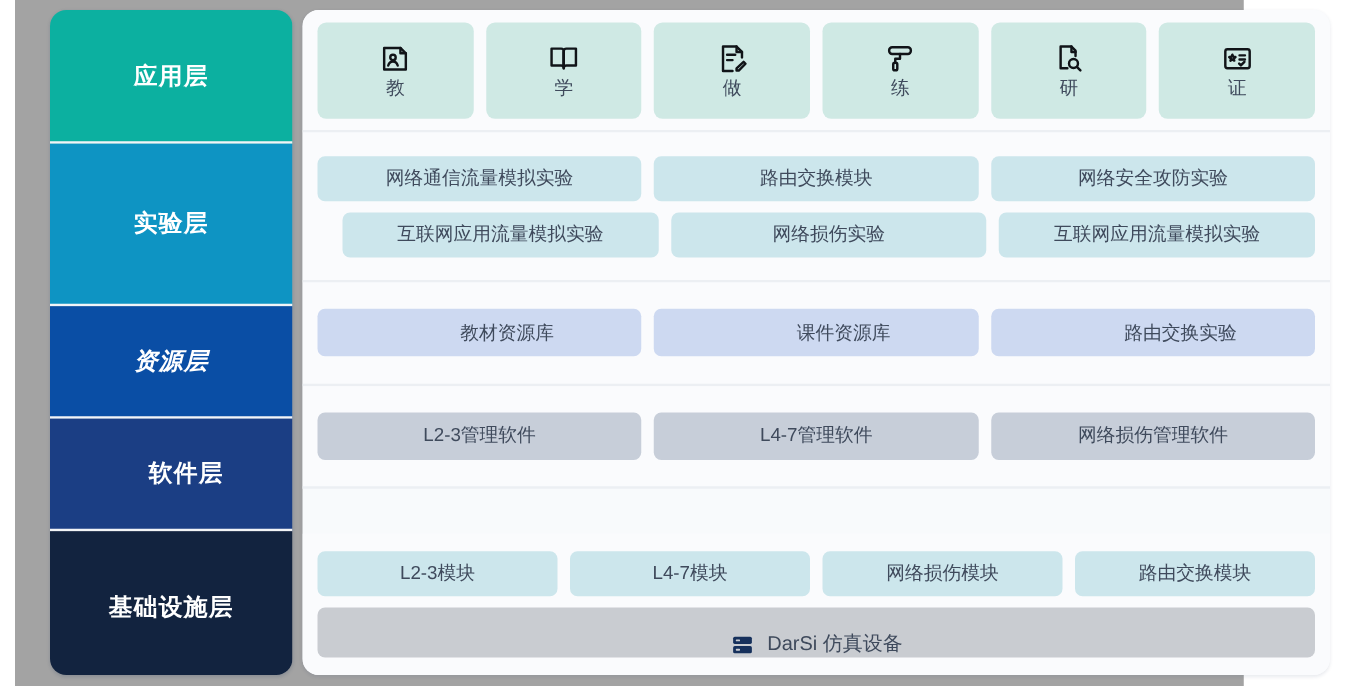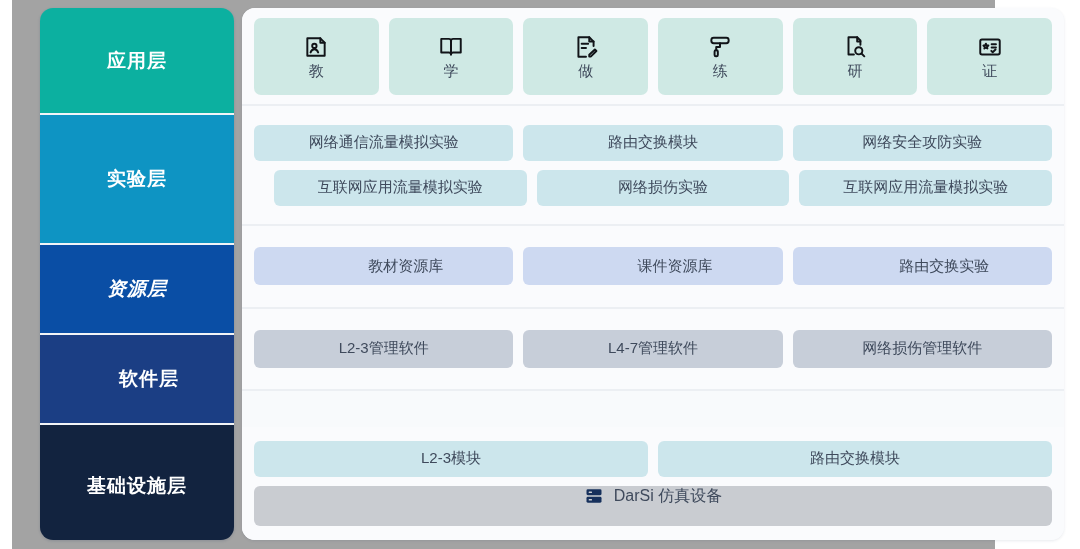--- a/index.html
+++ b/index.html
@@ -92,21 +92,21 @@
   .res-card{background:#cdd9f1;height:38px;padding-left:44px;}
   
   .soft-card{background:#c7ced9;height:38px;}
   
   .inf-card{background:#cce6ec;height:36px;}
   
   .darsi-bar{
     background:#c9ccd1;
     height:40px;
     border-radius:6px;
-    display:flex;align-items:flex-start;justify-content:center;
+    display:flex;align-items:flex-end;justify-content:center;
     gap:10px;
     font-size:16px;color:#3f4a5c;
     margin-top:9px;
   }
   .darsi-icon{width:20px;height:20px;display:block;color:#16305c;}
   .darsi-icon svg{display:block;width:20px;height:20px;}
 </style>
 </head>
 <body>
 
@@ -233,20 +233,22 @@
       <div class="card-row">
         <div class="card soft-card">L2-3管理软件</div>
         <div class="card soft-card">L4-7管理软件</div>
         <div class="card soft-card">网络损伤管理软件</div>
       </div>
     </div>
 
     <div class="row-panel rp-4">
       <div class="card-row">
         <div class="card inf-card">L2-3模块</div>
+        <div class="card inf-card">L4-7模块</div>
+        <div class="card inf-card">网络损伤模块</div>
         <div class="card inf-card">路由交换模块</div>
       </div>
       <div class="darsi-bar">
         <span class="darsi-icon">
           <svg viewBox="0 0 24 24" fill="currentColor">
             <rect x="3" y="4" width="18" height="7" rx="1.6"></rect>
             <rect x="3" y="13" width="18" height="7" rx="1.6"></rect>
             <rect x="5.6" y="6.6" width="4" height="1.8" rx=".6" fill="#c9ccd1"></rect>
             <rect x="5.6" y="15.6" width="4" height="1.8" rx=".6" fill="#c9ccd1"></rect>
           </svg>

